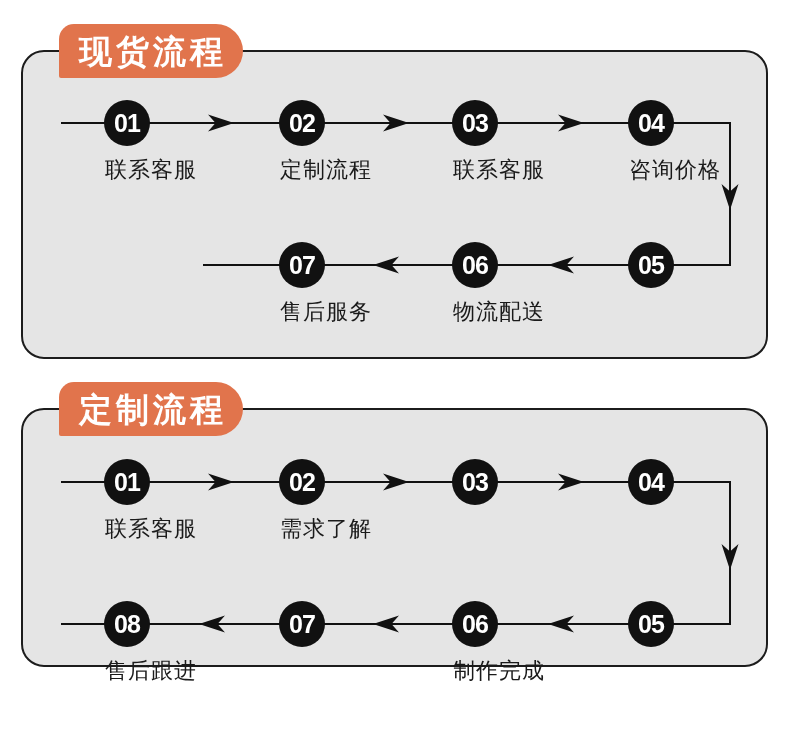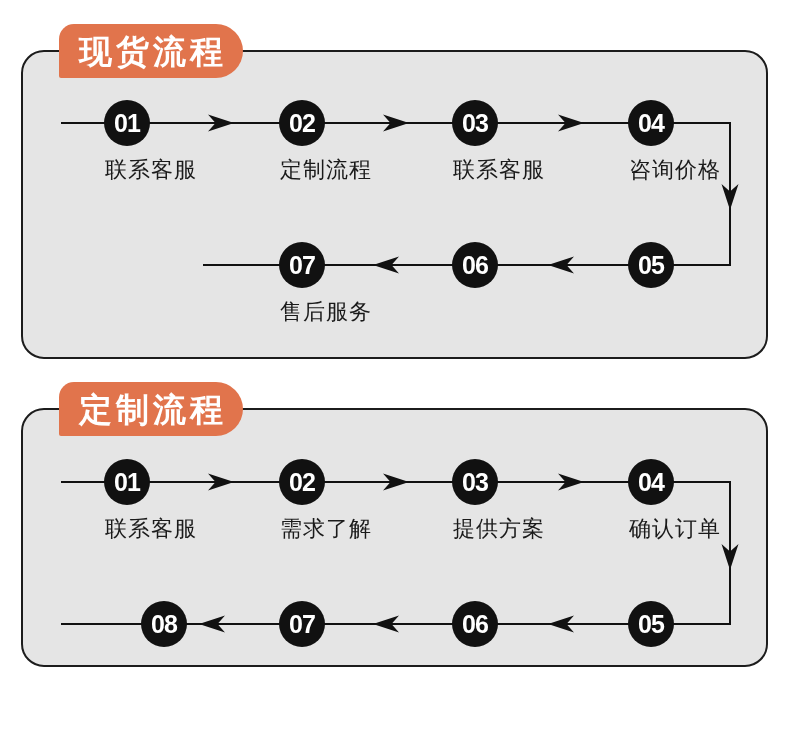--- a/index.html
+++ b/index.html
@@ -115,20 +115,21 @@
   </div>
   <div class="step" style="left:568px; top:48px;">
     <div class="step-circle">04</div>
     <div class="step-label">咨询价格</div>
   </div>
   <div class="step" style="left:568px; top:190px;">
     <div class="step-circle">05</div>
   </div>
   <div class="step" style="left:392px; top:190px;">
     <div class="step-circle">06</div>
+    <div class="step-label">物流配送</div>
   </div>
   <div class="step" style="left:219px; top:190px;">
     <div class="step-circle">07</div>
     <div class="step-label">售后服务</div>
   </div>
 </div>
 
 <div class="panel" style="top:408px; height:259px;padding-left:8px;">
 
   <div class="badge">
@@ -149,31 +150,31 @@
   <div class="step" style="left:44px; top:49px;">
     <div class="step-circle">01</div>
     <div class="step-label">联系客服</div>
   </div>
   <div class="step" style="left:219px; top:49px;">
     <div class="step-circle">02</div>
     <div class="step-label">需求了解</div>
   </div>
   <div class="step" style="left:392px; top:49px;">
     <div class="step-circle">03</div>
-    <div class="step-label">提供方案</div>
   </div>
   <div class="step" style="left:568px; top:49px;">
     <div class="step-circle">04</div>
-    <div class="step-label">确认订单</div>
   </div>
   <div class="step" style="left:568px; top:191px;">
     <div class="step-circle">05</div>
   </div>
   <div class="step" style="left:392px; top:191px;">
     <div class="step-circle">06</div>
+    <div class="step-label">制作完成</div>
   </div>
   <div class="step" style="left:219px; top:191px;">
     <div class="step-circle">07</div>
   </div>
-  <div class="step" style="left:44px; top:191px;align-items:flex-end;">
+  <div class="step" style="left:44px; top:191px;">
     <div class="step-circle">08</div>
+    <div class="step-label">售后跟进</div>
   </div>
 </div>
 
 </body></html>

